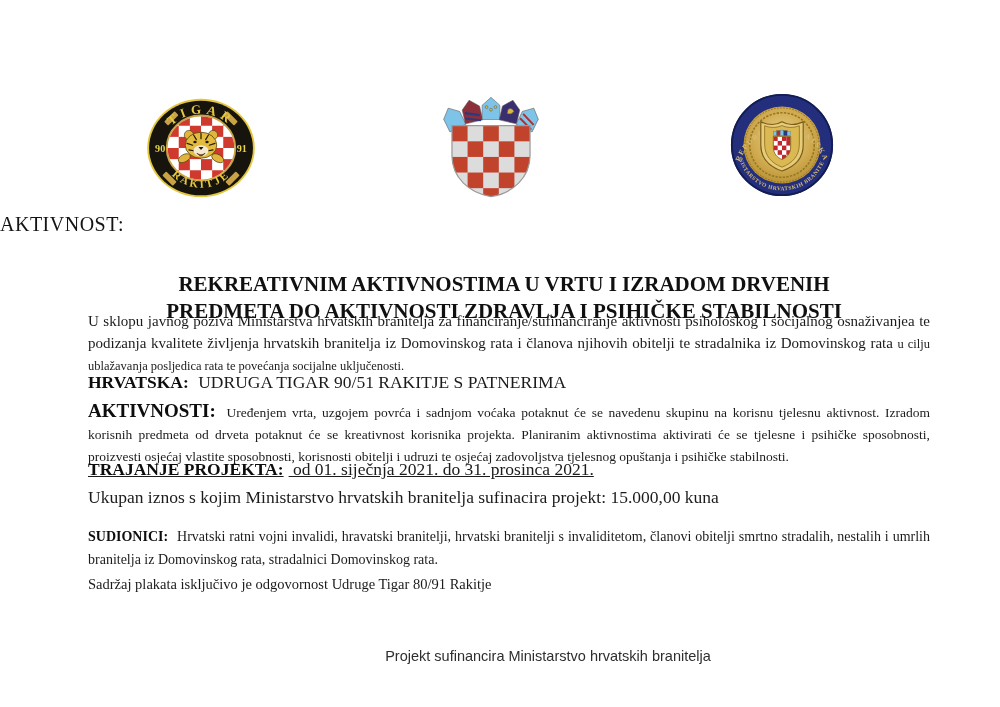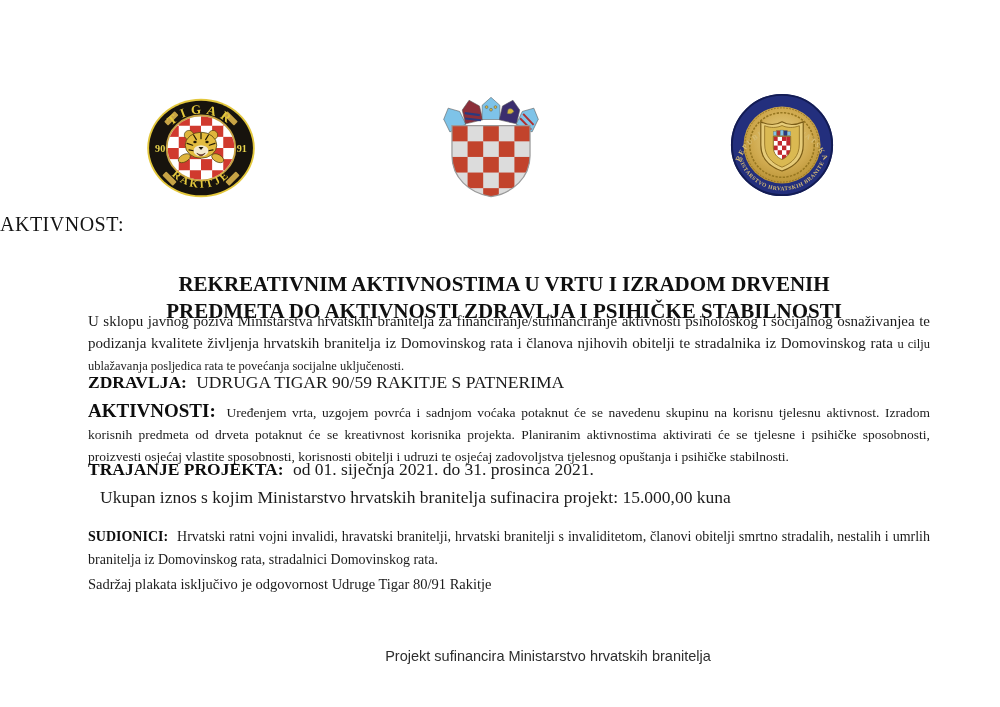--- a/index.html
+++ b/index.html
@@ -28,22 +28,22 @@
     text-align: center; font-weight: 700; font-size: 21px; line-height: 27px;
     color: #101010;
     margin-top: 24px;
   }
   .textcol { position: absolute; left: 88px; width: 842px; }
   .intro   { top: 311px; font-size: 15px; line-height: 21.5px; text-align: justify; }
   .intro .small { font-size: 12.5px; }
   .korisnik { top: 372px; font-size: 17.5px; }
   .aktivnosti { top: 400px; font-size: 13.5px; line-height: 22px; text-align: justify; }
   .aktivnosti .lbl { font-size: 19px; }
-  .trajanje { top: 459px; font-size: 17.5px; }
-  .iznos    { top: 487px; font-size: 17.5px; margin-left: 12px; }
+  .trajanje { top: 459px; font-size: 17.5px; text-decoration: underline; }
+  .iznos    { top: 487px; font-size: 17.5px; }
   .sudionici { top: 525px; font-size: 14px; line-height: 23px; text-align: justify; }
   .disclaimer { top: 576px; font-size: 14.5px; }
   .lbl { font-weight: 700; margin-right: 5px; color: #0d0d0d; }
   .footer {
     position: absolute; left: 0; top: 648px; width: 1000px;
     text-align: center;
     font-family: "Liberation Sans", "DejaVu Sans", sans-serif;
     font-size: 14.5px; color: #2e2e2e; margin-left: 48px;
   }
   svg text { font-family: "Liberation Serif", "DejaVu Serif", serif; }
@@ -221,22 +221,22 @@
     <div>REKREATIVNIM AKTIVNOSTIMA U VRTU I IZRADOM DRVENIH</div>
     <div>PREDMETA DO AKTIVNOSTI ZDRAVLJA I PSIHIČKE STABILNOSTI</div>
   </div>
 
   <p class="textcol intro">
     <span>U sklopu javnog poziva Ministarstva hrvatskih branitelja za financiranje/sufinanciranje aktivnosti psihološkog i socijalnog osnaživanjea te podizanja kvalitete življenja hrvatskih branitelja iz Domovinskog rata i članova njihovih obitelji te stradalnika iz Domovinskog rata </span>
     <span class="small">u cilju ublažavanja posljedica rata te povećanja socijalne uključenosti.</span>
   </p>
 
   <p class="textcol korisnik">
-    <span class="lbl">ZDRAVLJA:</span>
-    <span>UDRUGA TIGAR 90/59 RAKITJE S PATNERIMA</span>
+    <span class="lbl">HRVATSKA:</span>
+    <span>UDRUGA TIGAR 90/51 RAKITJE S PATNERIMA</span>
   </p>
 
   <p class="textcol aktivnosti">
     <span class="lbl">AKTIVNOSTI:</span>
     <span>Uređenjem vrta, uzgojem povrća i sadnjom voćaka potaknut će se navedenu skupinu na korisnu tjelesnu aktivnost. Izradom korisnih predmeta od drveta potaknut će se kreativnost korisnika projekta. Planiranim aktivnostima aktivirati će se tjelesne i psihičke sposobnosti, proizvesti osjećaj vlastite sposobnosti, korisnosti obitelji i udruzi te osjećaj zadovoljstva tjelesnog opuštanja i psihičke stabilnosti.</span>
   </p>
 
   <p class="textcol trajanje">
     <span class="lbl">TRAJANJE PROJEKTA:</span>
     <span>od 01. siječnja 2021. do 31. prosinca 2021.</span>

